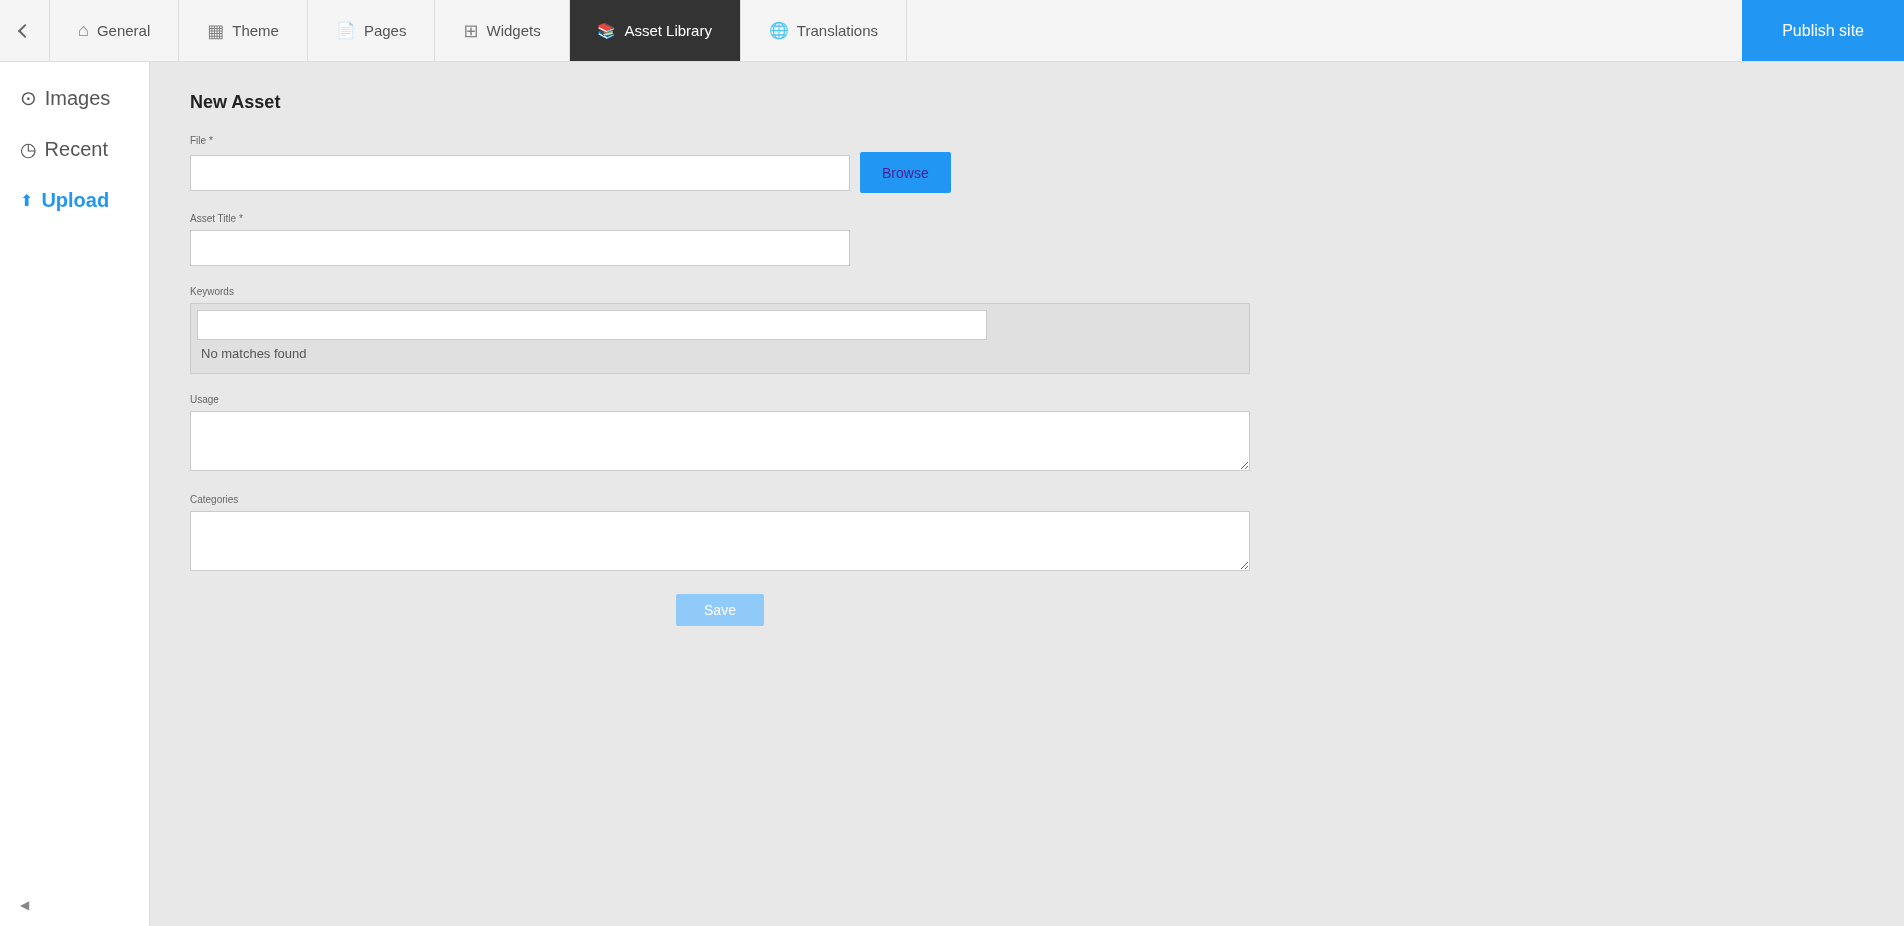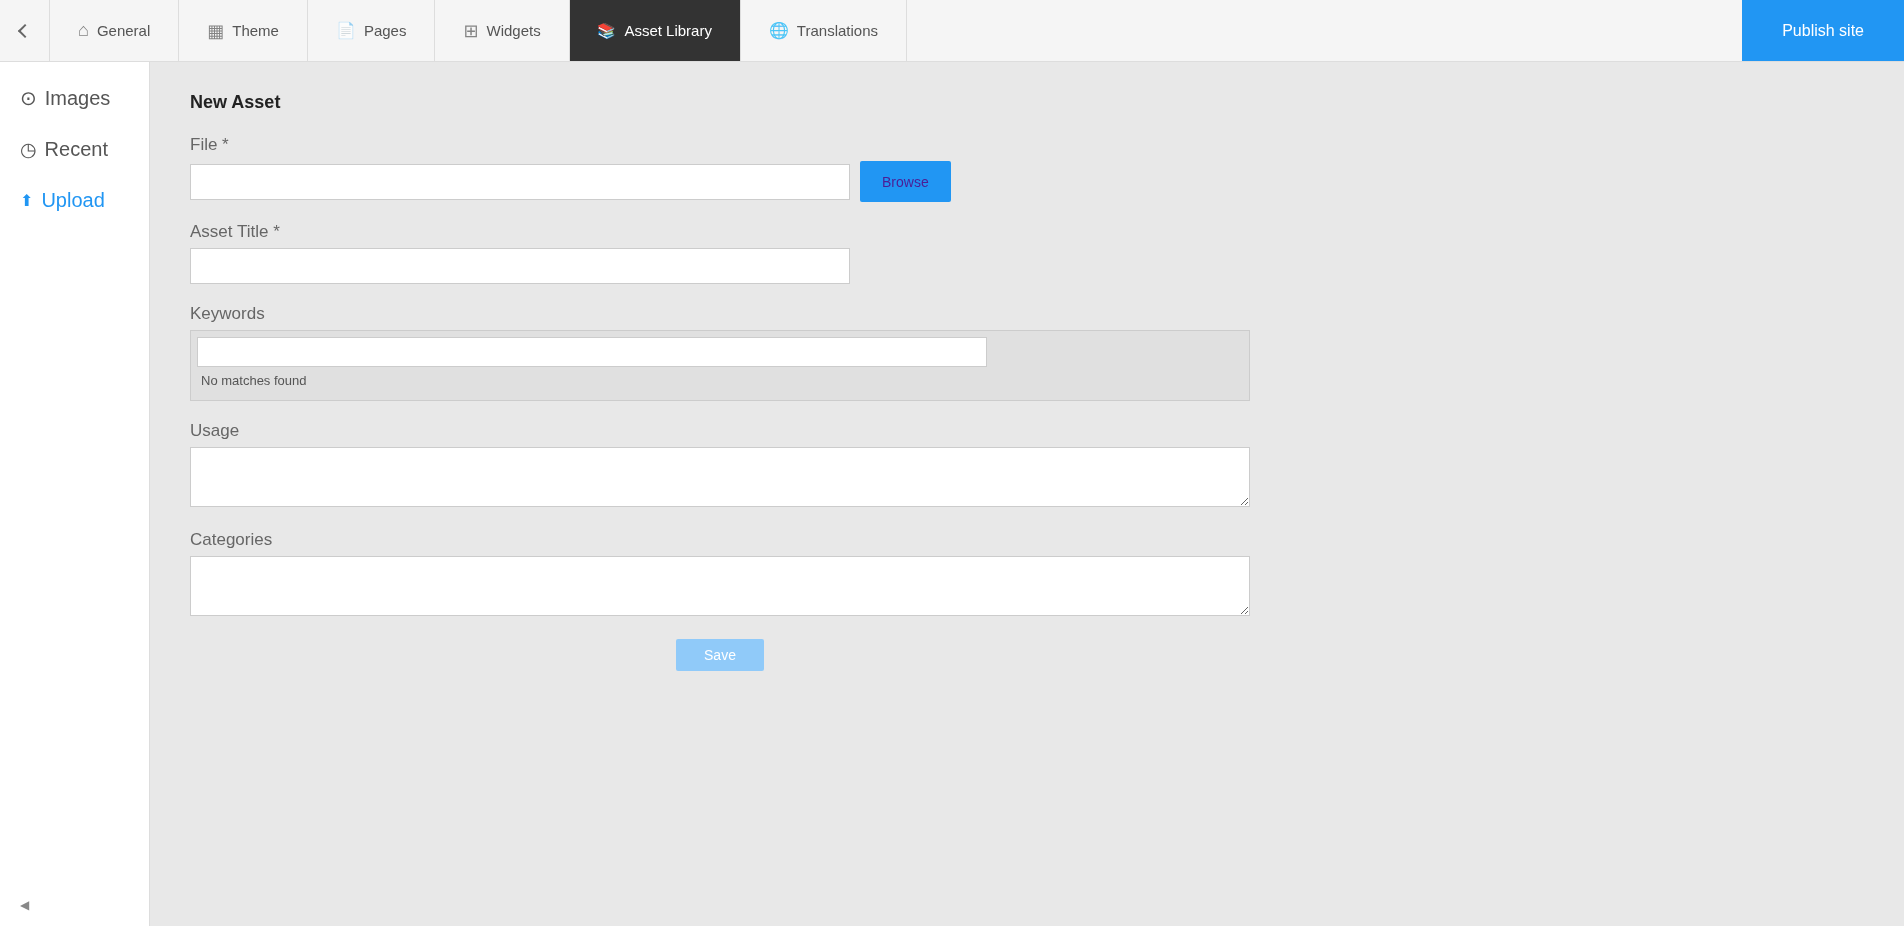--- a/index.html
+++ b/index.html
@@ -119,21 +119,21 @@
     }
 
     .form-group {
       margin-bottom: 20px;
     }
 
     .form-label {
       display: block;
       color: #666;
       margin-bottom: 6px;
-      font-size: 17px;
+      font-size: 10px;
     }
 
     .file-row {
       display: flex;
       gap: 10px;
       align-items: center;
     }
 
     .file-input {
       flex: 1;
@@ -283,21 +283,21 @@
     <div class="sidebar-item">
       <span class="sidebar-icon icon-camera"></span>
       <span>Images</span>
     </div>
     <div class="sidebar-item">
       <span class="sidebar-icon icon-recent"></span>
       <span>Recent</span>
     </div>
     <div class="sidebar-item active">
       <span class="sidebar-icon icon-upload"></span>
-      <span style="color:#2196f3;">Upload</span>
+      <span style="color:#2196f3;font-weight:bold;">Upload</span>
     </div>
     <div class="sidebar-bottom">
       <span class="icon-back"></span>
     </div>
   </div>
 
   <div class="content">
 
     <div class="form-title">New Asset</div>
 

